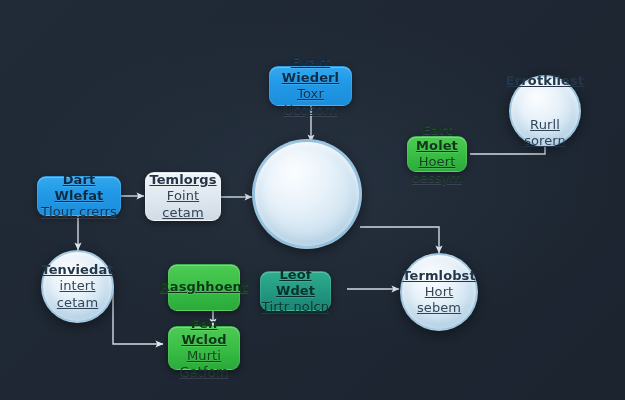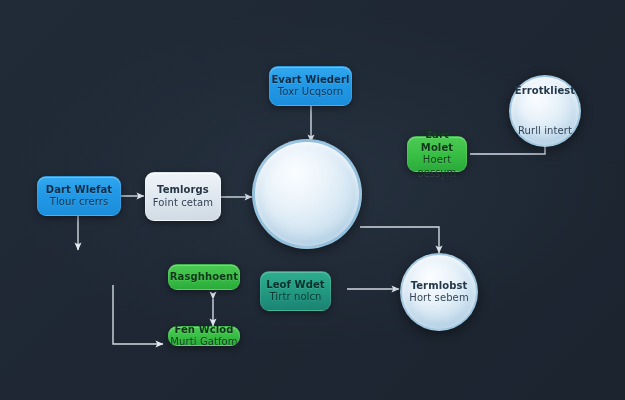--- a/index.html
+++ b/index.html
@@ -80,21 +80,21 @@
     border: 2px solid rgba(120,175,210,.55);
     box-shadow:
       0 3px 12px rgba(0,0,0,.45),
       inset 0 2px 6px rgba(255,255,255,.85),
       inset 0 -6px 14px rgba(120,165,200,.35);
   }
   .circle.big {
     border: 3px solid rgba(110,170,208,.6);
   }
 
-  .fs11 { font-size: 10px; }
+  .fs11 { font-size: 13px; text-decoration: underline; }
   .fs12 { font-size: 7.9px; }
 </style>
 </head>
 <body>
 
 <div id="canvas">
 
   <svg id="edges" viewBox="0 0 625 400" width="625" height="400">
     <defs>
       <marker id="arrow" viewBox="0 0 10 10" refX="9" refY="5" markerWidth="6" markerHeight="6" orient="auto-start-reverse">
@@ -139,42 +139,46 @@
   <div class="node rect n-gray fs11" style="left:145px; top:172px; width:76px; height:49px;">
     <span class="l1">Temlorgs</span>
     <span class="l2">Foint cetam</span>
   </div>
 
   <div class="node circle big fs12" style="left:252px; top:139px; width:110px; height:110px;">
     <span class="l1"></span>
     <span class="l2"></span>
   </div>
 
+  <div class="node circle fs11" style="left:41px; top:250px; width:73px; height:73px;">
+    <span class="l1">Tenviedat</span>
+    <span class="l2">intert cetam</span>
+  </div>
 
   <div class="node circle fs11" style="left:400px; top:253px; width:78px; height:78px;">
     <span class="l1">Termlobst</span>
     <span class="l2">Hort sebem</span>
   </div>
 
   <div class="node circle fs11" style="left:509px; top:75px; width:72px; height:72px;gap:28px;">
     <span class="l1">Errotkliest</span>
-    <span class="l2">Rurll intert</span>
+    <span class="l2">Rurll sorern</span>
   </div>
 
   <div class="node rect n-green fs11" style="left:407px; top:136px; width:60px; height:36px;">
     <span class="l1">Eart Molet</span>
     <span class="l2">Hoert oessym</span>
   </div>
 
-  <div class="node rect n-green fs11" style="left:168px; top:264px; width:72px; height:26px;justify-content:center;">
+  <div class="node rect n-green fs11" style="left:168px; top:264px; width:72px; height:47px;justify-content:center;">
     <span class="l1">Rasghhoent</span>
     <span class="l2"></span>
   </div>
 
-  <div class="node rect n-green fs11" style="left:168px; top:326px; width:72px; height:20px;">
+  <div class="node rect n-green fs11" style="left:168px; top:326px; width:72px; height:44px;">
     <span class="l1">Fen Wclod</span>
     <span class="l2">Murti Gatfom</span>
   </div>
 
   <div class="node rect n-teal fs11" style="left:260px; top:271px; width:71px; height:40px;align-items:center;">
     <span class="l1">Leof Wdet</span>
     <span class="l2">Tirtr nolcn</span>
   </div>
 
 </div>

